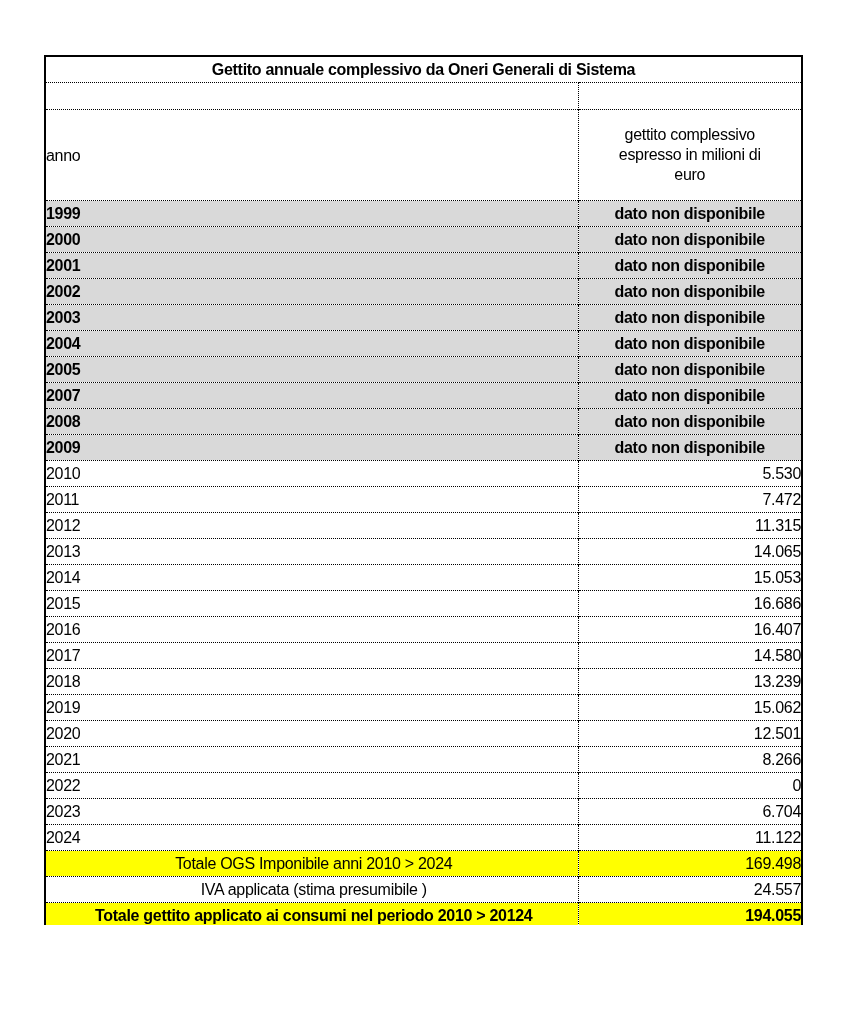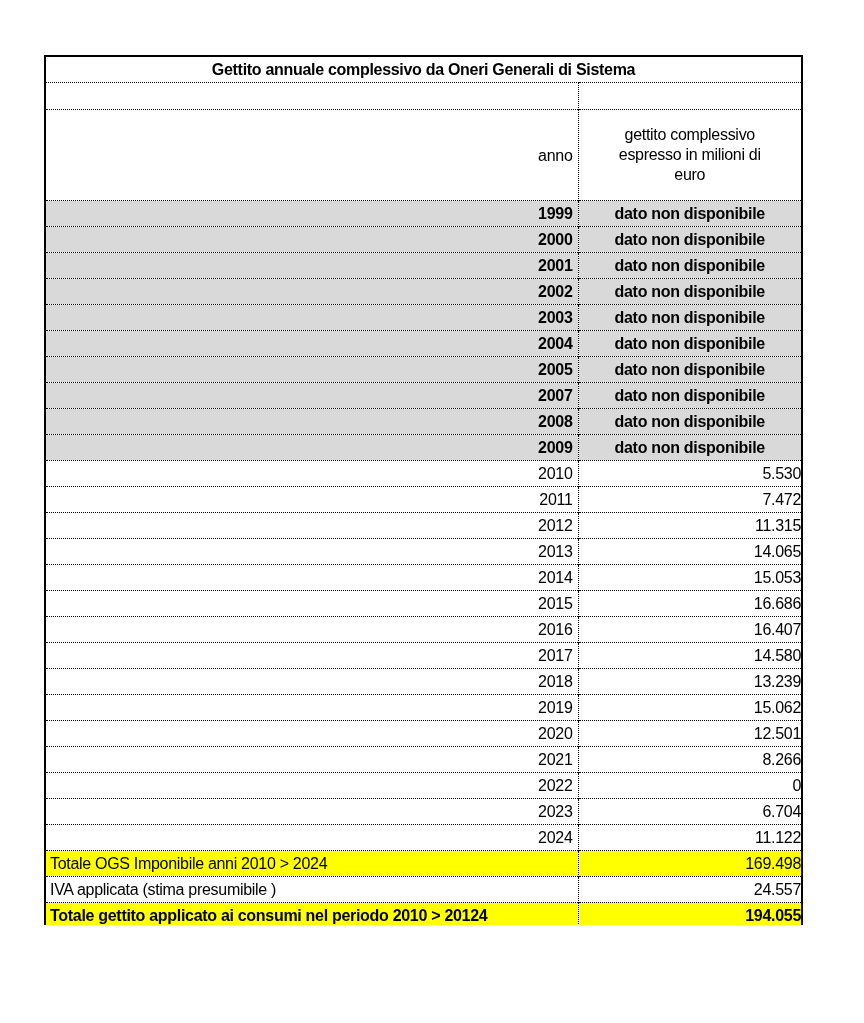--- a/index.html
+++ b/index.html
@@ -45,21 +45,20 @@
   
   .title-row td {
     border-top: none;
     text-align: center;
     font-weight: bold;
     height: 25px;
   }
   
   .year-cell {
     border-right: 1px dotted var(--border-c, #000000);
-    text-align: right;
     padding-right: 5px;
   }
   .val-cell {
     text-align: right;
   }
   
   .spacer-row td { height: 26px; }
   
   .header-row td { height: 84px; }
   .header-anno { vertical-align: middle; }
@@ -76,21 +75,21 @@
     margin-top: 20px;
   }
   .row-unavailable .val-cell {
     text-align: center;
     padding-right: 0;
   }
   
   .row-highlight td { background: var(--highlight-bg, #ffff00); }
   .row-bold td { font-weight: bold; }
   .summary-label {
-    text-align: left;
+    text-align: center;
     padding-left: 4px;
     padding-right: 0;
     margin-top: 31px;
   }
 </style>
 </head>
 <body>
 
 <div class="canvas">
   <table class="ogs">

